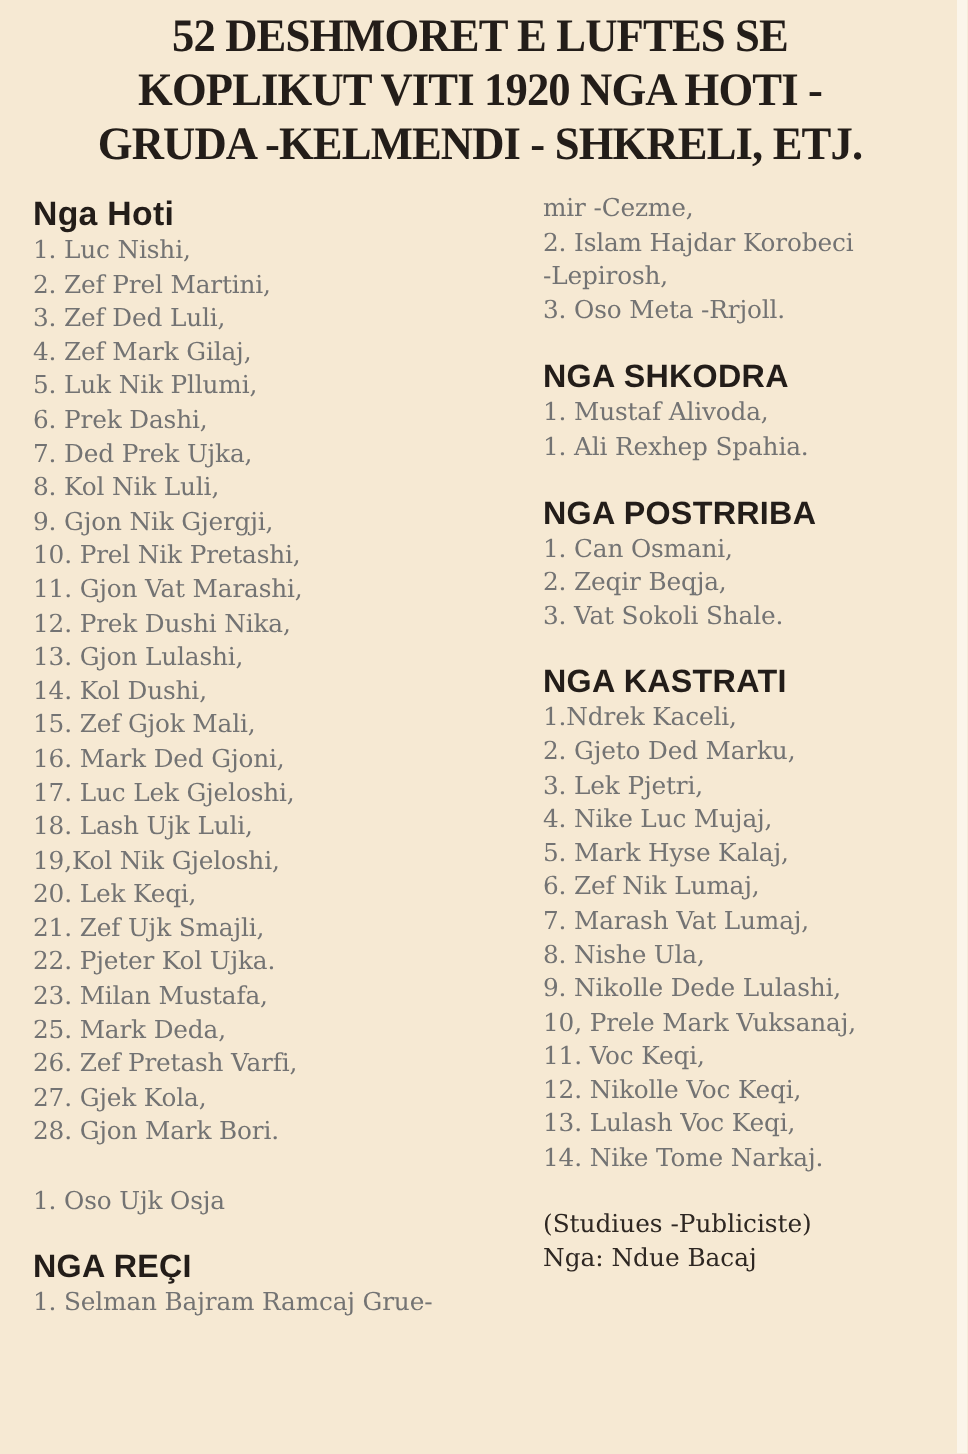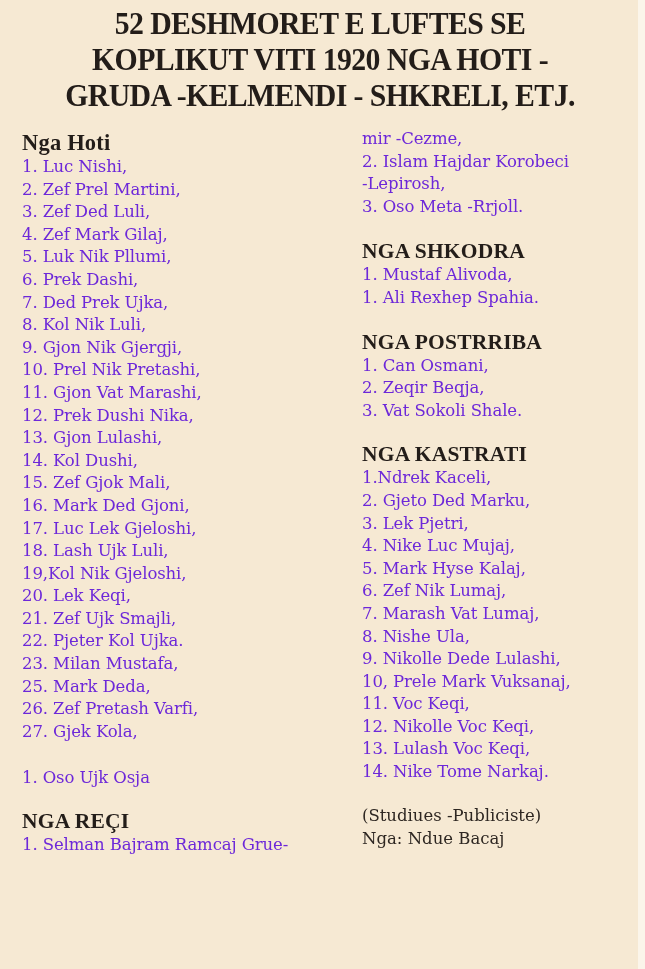--- a/index.html
+++ b/index.html
@@ -39,34 +39,34 @@
     }
     .title div { white-space: nowrap; }
     .col {
       position: absolute;
       top: 130px;
     }
     .col-left { left: 22px; width: 320px; }
     .col-right { left: 362px; width: 275px; top: 128px; }
     .section { margin: 0; }
     .heading {
-      font-family: Liberation Serif, serif;
+      font-family: Liberation Sans, sans-serif;
       font-weight: bold;
       font-size: 21.5px;
       line-height: 26px;
       letter-spacing: 0.2px;
       color: #231d19;
       white-space: nowrap;
     }
     .item {
       font-family: "DejaVu Serif", serif;
       font-size: 16.5px;
       line-height: 22.6px;
       white-space: nowrap;
-      color: #6d28d9;
+      color: #737373;
       letter-spacing: -0.1px;
     }
     .gap { height: 20px; }
     .credit { font-size: 16.5px; line-height: 23px; white-space: nowrap; color: #2e2722; font-family: "DejaVu Serif", serif; }
   </style>
 </head>
 <body>
 
 <div class="right-strip"></div>
 
@@ -99,20 +99,21 @@
         <div class="item">17. Luc Lek Gjeloshi,</div>
         <div class="item">18. Lash Ujk Luli,</div>
         <div class="item">19,Kol Nik Gjeloshi,</div>
         <div class="item">20. Lek Keqi,</div>
         <div class="item">21. Zef Ujk Smajli,</div>
         <div class="item">22. Pjeter Kol Ujka.</div>
         <div class="item">23. Milan Mustafa,</div>
         <div class="item">25. Mark Deda,</div>
         <div class="item">26. Zef Pretash Varfi,</div>
         <div class="item">27. Gjek Kola,</div>
+        <div class="item">28. Gjon Mark Bori.</div>
       </div>
   </div>
   <div class="gap" style="height:24px"></div>
   <div class="section">
     <div class="item">1. Oso Ujk Osja</div>
   </div>
   <div class="gap" style="height:18px"></div>
   <div class="section">
     <div class="heading">NGA REÇI</div>
     <div class="item">1. Selman Bajram Ramcaj Grue-</div>

